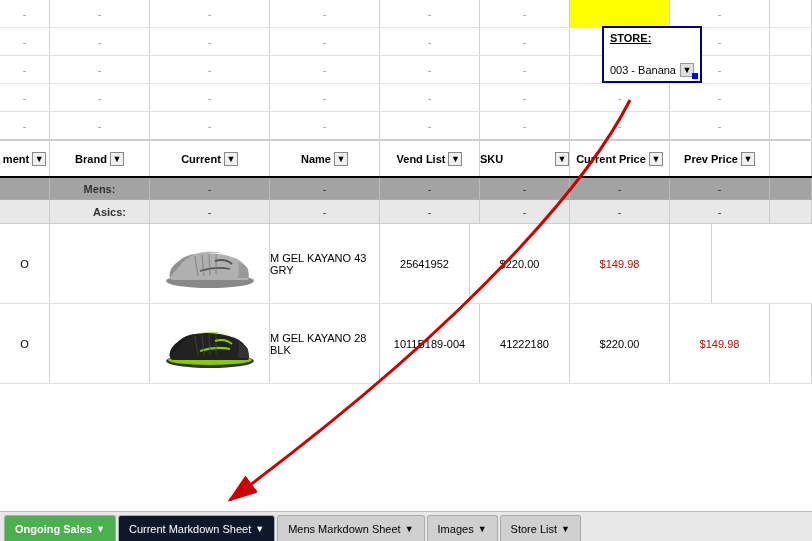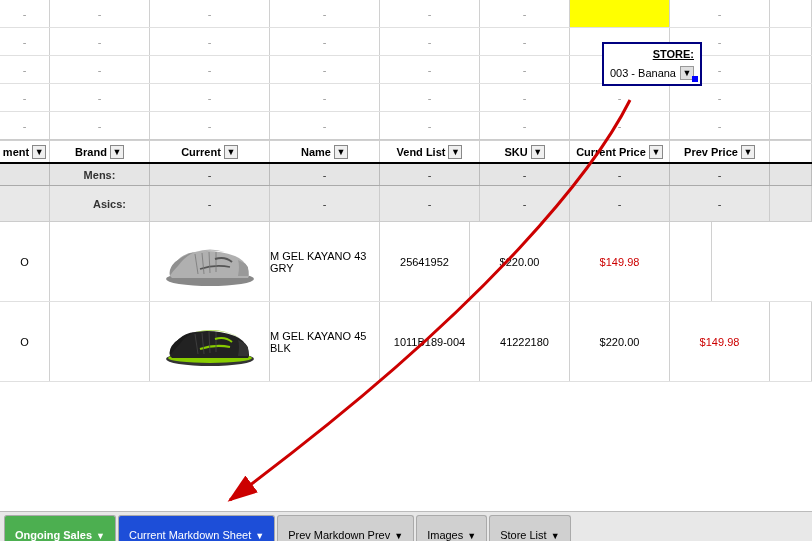--- a/index.html
+++ b/index.html
@@ -9,42 +9,42 @@
       background: #fff;
       width: 812px;
       height: 541px;
       overflow: hidden;
       position: relative;
     }
 
     
     .store-box {
       position: absolute;
-      top: 42px;
+      top: 26px;
       right: 110px;
       border: 2px solid #000080;
       background: #fff;
       padding: 4px 6px;
       z-index: 10;
       min-width: 80px;
-      text-align: right;
+      text-align: left;
     }
     .store-box .store-label {
       font-weight: bold;
       font-size: 11px;
       color: #000;
       text-decoration: underline;
     }
     .store-box .store-value {
       font-size: 11px;
       color: #000;
       display: flex;
       align-items: center;
       justify-content: space-between;
-      margin-top: 6px;
+      margin-top: 19px;
     }
     .store-box .dropdown-arrow {
       border: 1px solid #999;
       background: #e0e0e0;
       width: 14px;
       height: 14px;
       display: flex;
       align-items: center;
       justify-content: center;
       font-size: 9px;
@@ -59,21 +59,21 @@
       bottom: 2px;
       right: 2px;
     }
 
     
     .header-row {
       display: flex;
       background: #fff;
       border-bottom: 2px solid #000;
       border-top: 1px solid #d0d0d0;
-      height: 24px;
+      height: 38px;
       align-items: center;
     }
 
     .header-cell {
       border-right: 1px solid #d0d0d0;
       height: 100%;
       display: flex;
       align-items: center;
       justify-content: center;
       font-weight: bold;
@@ -91,41 +91,41 @@
       border: 1px solid #888;
       background: #f0f0f0;
       font-size: 9px;
       margin-left: 3px;
       cursor: pointer;
     }
 
     
     .group-row {
       display: flex;
-      background: #e5e5e5;
+      background: #a3a3a3;
       border-bottom: 1px solid #aaa;
       height: 22px;
       align-items: center;
     }
 
     .group-row .cell {
       border-right: 1px solid #bbb;
       height: 100%;
       display: flex;
       align-items: center;
       justify-content: center;
       font-size: 11px;
       color: #333;
     }
 
     .subgroup-row {
       display: flex;
       background: #e8e8e8;
       border-bottom: 1px solid #ccc;
-      height: 36px;
+      height: 24px;
       align-items: center;
     }
 
     .subgroup-row .cell {
       border-right: 1px solid #ccc;
       height: 100%;
       display: flex;
       align-items: center;
       justify-content: center;
       font-size: 11px;
@@ -155,21 +155,21 @@
       color: #cc0000 !important;
       font-weight: normal;
     }
 
     
     .col-ment   { width: 50px; flex-shrink: 0; }
     .col-brand  { width: 100px; flex-shrink: 0; }
     .col-pic    { width: 120px; flex-shrink: 0; }
     .col-name   { width: 110px; flex-shrink: 0; }
     .col-vend   { width: 100px; flex-shrink: 0; }
-    .col-sku    { width: 90px; flex-shrink: 0; }
+    .col-sku    { width: 90px; flex-shrink: 0; justify-content: space-between; }
     .col-price  { width: 100px; flex-shrink: 0; }
     .col-sale   { width: 100px; flex-shrink: 0; }
     .col-extra  { width: 42px; flex-shrink: 0; }
 
     
     .tab-bar {
       position: absolute;
       bottom: 0;
       left: 0;
       right: 0;
@@ -179,38 +179,38 @@
       align-items: flex-end;
       border-top: 1px solid #bbb;
       gap: 2px;
       padding: 0 4px;
     }
 
     .tab {
       height: 26px;
       padding: 0 10px;
       display: flex;
-      align-items: flex-end;
+      align-items: center;
       border: 1px solid #aaa;
       border-bottom: none;
       background: #d0d0d0;
       font-size: 11px;
       cursor: pointer;
       white-space: nowrap;
       border-radius: 3px 3px 0 0;
     }
 
     .tab.active {
       background: #4caf50;
       color: #fff;
       font-weight: bold;
     }
 
     .tab.blue {
-      background: #1d4ed8;
+      background: #0f172a;
       color: #fff;
       margin-top: 24px;
     }
 
     .tab .tab-arrow {
       margin-left: 4px;
       font-size: 9px;
     }
 
     
@@ -554,21 +554,21 @@
 
       <path d="M35 20 L38 40" stroke="#444" stroke-width="0.8"></path>
       <path d="M42 19 L44 40" stroke="#444" stroke-width="0.8"></path>
       <path d="M49 18 L50 39" stroke="#444" stroke-width="0.8"></path>
       <path d="M56 18 L56 38" stroke="#444" stroke-width="0.8"></path>
 
       <path d="M55 25 Q65 22 72 28" stroke="#88cc00" stroke-width="2" fill="none"></path>
     </svg>
   </div>
   <div class="cell col-name">
-    <span>M GEL KAYANO 45 BLK</span>
+    <span>M GEL KAYANO 28 BLK</span>
   </div>
   <div class="cell col-vend">
     <span>1011B189-004</span>
   </div>
   <div class="cell col-sku">
     <span>41222180</span>
   </div>
   <div class="cell col-price">
     <span>$220.00</span>
   </div>
@@ -591,21 +591,21 @@
 <div class="tab-bar">
   <div class="tab active">
     <span>Ongoing Sales</span>
     <span class="tab-arrow">▼</span>
   </div>
   <div class="tab blue">
     <span>Current Markdown Sheet</span>
     <span class="tab-arrow">▼</span>
   </div>
   <div class="tab">
-    <span>Prev Markdown Prev</span>
+    <span>Mens Markdown Sheet</span>
     <span class="tab-arrow">▼</span>
   </div>
   <div class="tab">
     <span>Images</span>
     <span class="tab-arrow">▼</span>
   </div>
   <div class="tab">
     <span>Store List</span>
     <span class="tab-arrow">▼</span>
   </div>

